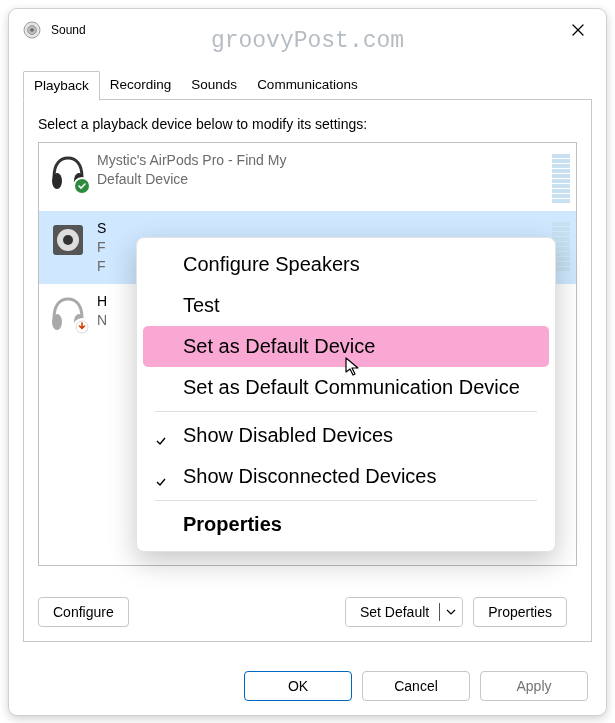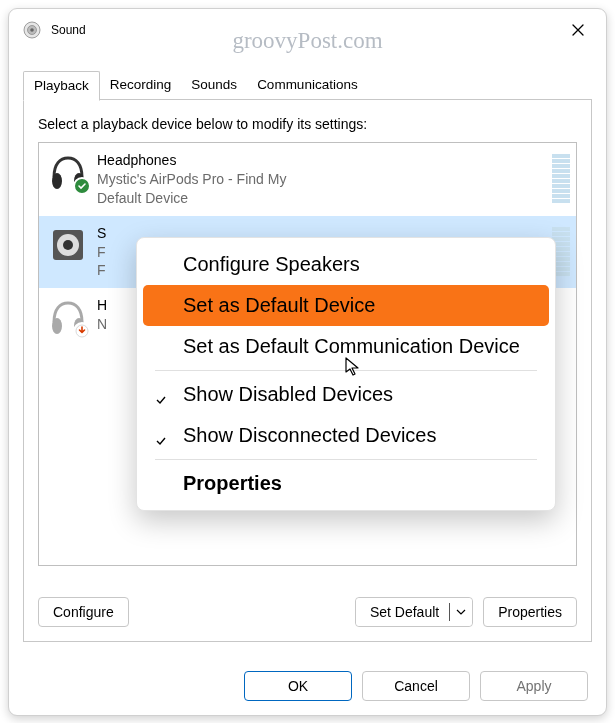--- a/index.html
+++ b/index.html
@@ -110,21 +110,21 @@
     width: 18px; height: 18px; border-radius: 50%;
     display: flex; align-items: center; justify-content: center;
     border: 2px solid #fff;
   }
   .badge.green { background: #2e8b3d; }
   .badge.red { background: #fff; border: 2px solid #fff; }
 
   
   .inner-btns {
     position: absolute;
-    bottom: 14px; left: 14px; right: 14px;
+    bottom: 14px; left: 14px; right: 24px;
     display: flex;
   }
   .btn {
     background: #fff;
     border: 1px solid #c7c7c7;
     border-radius: 4px;
     font-size: 14px;
     padding: 6px 14px;
     cursor: pointer;
     font-family: inherit;
@@ -176,32 +176,32 @@
     z-index: 50;
   }
   .menu-item {
     display: flex; align-items: center;
     padding: 9px 14px 9px 40px;
     font-size: 20px;
     border-radius: 5px;
     cursor: pointer;
     position: relative;
   }
-  .menu-item.hover { background: #f97316; }
+  .menu-item.hover { background: #f9a8d4; }
   .menu-sep { height: 1px; background: #e0e0e0; margin: 3px 12px; }
   .menu-item .check {
     position: absolute; left: 12px;
     width: 14px; height: 14px;
   }
   .menu-item.bold { font-weight: 600; }
 
   .watermark {
     position: absolute;
     top: 28px; left: 50%; transform: translateX(-50%);
-    font-family: Liberation Serif, serif;
+    font-family: Liberation Mono, monospace;
     font-size: 23px;
     color: #b6bcc4;
     z-index: 60;
     pointer-events: none;
   }
 
   .cursor {
     position: absolute;
     left: 344px; top: 356px;
     width: 18px; height: 22px;
@@ -251,21 +251,20 @@
               <ellipse cx="10" cy="30" rx="5" ry="8" fill="#2a2a2a"></ellipse>
               <ellipse cx="32" cy="30" rx="5" ry="8" fill="#2a2a2a"></ellipse>
             </svg>
             <div class="badge green">
               <svg viewBox="0 0 10 10" width="10" height="10">
                   <path d="M2 5 L4 7 L8 3" stroke="#fff" stroke-width="1.6" fill="none" stroke-linecap="round"></path>
                 </svg>
             </div>
           </div>
           <div class="info">
-            <div class="name">Headphones</div>
             <div class="sub">Mystic's AirPods Pro - Find My</div>
             <div class="sub">Default Device</div>
           </div>
           <div class="meter">
             <div class="bar"></div>
               <div class="bar"></div>
               <div class="bar"></div>
               <div class="bar"></div>
               <div class="bar"></div>
             <div class="bar"></div>
@@ -347,20 +346,23 @@
   <div class="footer">
     <button class="btn primary">OK</button>
     <button class="btn">Cancel</button>
     <button class="btn disabled">Apply</button>
   </div>
 
   <div class="context-menu">
     <div class="menu-item">
         <span>Configure Speakers</span>
       </div>
+    <div class="menu-item">
+        <span>Test</span>
+      </div>
     <div class="menu-item hover">
         <span>Set as Default Device</span>
       </div>
     <div class="menu-item">
         <span>Set as Default Communication Device</span>
       </div>
     <div class="menu-sep"></div>
     <div class="menu-item">
       <span class="check"><svg viewBox="0 0 12 12" width="12" height="12">
             <path d="M2 6 L5 9 L10 3" stroke="#000" stroke-width="1.4" fill="none"></path>

